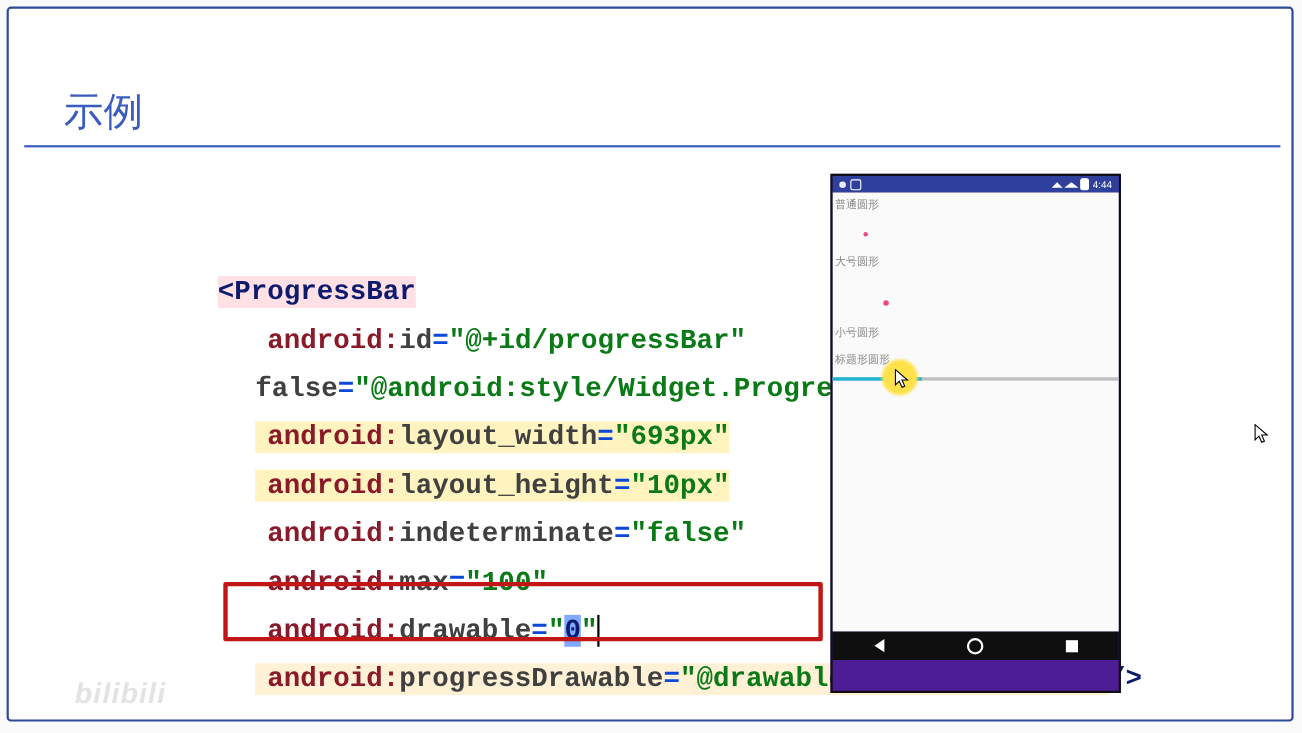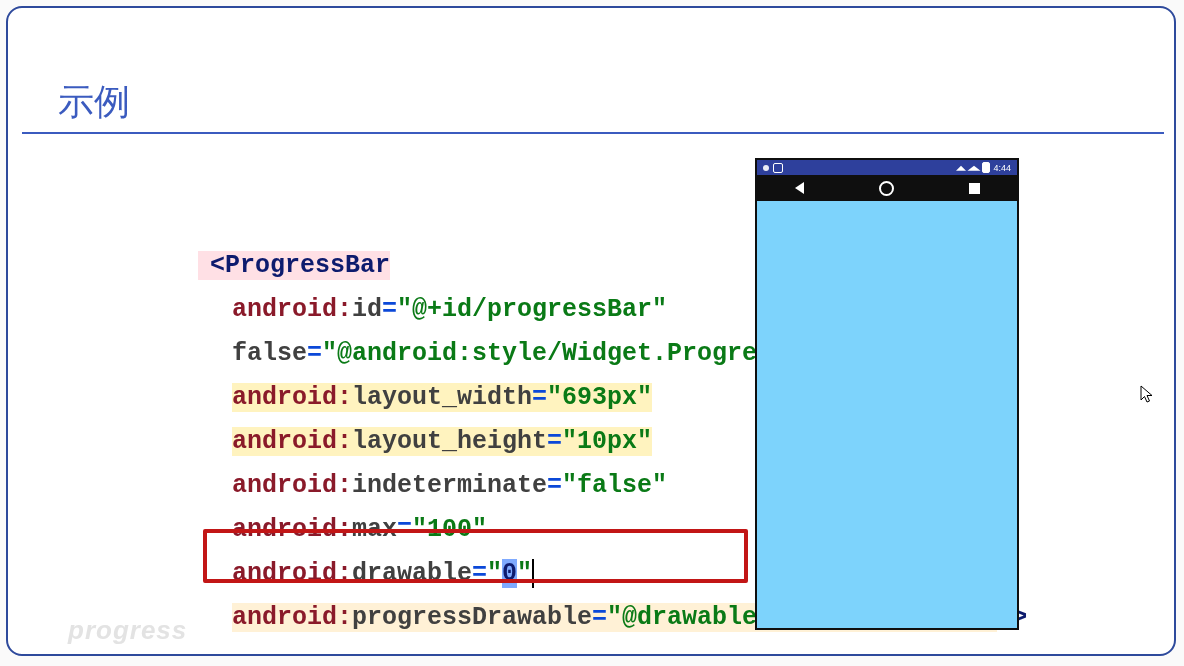--- a/index.html
+++ b/index.html
@@ -12,21 +12,21 @@
     overflow: hidden;
   }
   .slide {
     position: absolute;
     left: 6px;
     top: 6px;
     width: 1170px;
     height: 650px;
     background: #fff;
     border: 2px solid #2e4a9c;
-    border-radius: 16px;
+    border-radius: 4px;
     box-sizing: border-box;
   }
   .title {
     position: absolute;
     left: 50px;
     top: 70px;
     font-size: 36px;
     font-family: "Microsoft YaHei","SimSun",sans-serif;
     color: #3b5bbf;
     font-weight: normal;
@@ -44,25 +44,25 @@
     left: 190px;
     top: 192px;
     font-family: Consolas, "Courier New", monospace;
     font-size: 25px;
     line-height: 44px;
     font-weight: 600;
     white-space: pre;
   }
   .indent { display:inline-block; width: 34px; }
   .t-navy { color: #0d1b6e; }
-  .t-brown { color: #8a1a2a; }
+  .t-brown { color: #8a1a2a; margin-left: 11px; }
   .t-olive { color: #404040; }
   .t-blue { color: #0b48d8; }
   .t-green { color: #0a7a16; }
-  .hl-pink { background: #ffe0e5; padding-left: 12px; }
+  .hl-pink { background: #ffe0e5; }
   .hl-yel { background: #fff3bf; }
   .hl-yel2 { background: #fff1d6; }
   .hl-sel { background: #7faaff; color:#0d1b6e; }
   .caret { border-right: 2px solid #000; }
 
   .redbox {
     position: absolute;
     left: 195px;
     top: 521px;
     width: 537px;
@@ -72,21 +72,21 @@
     pointer-events: none;
   }
 
   
   .phone {
     position: absolute;
     left: 747px;
     top: 150px;
     width: 264px;
     height: 472px;
-    background: #7dd3fc;
+    background: #4c1d95;
     border: 2px solid #0f0f0f;
     box-sizing: border-box;
   }
   .statusbar {
     height: 15px;
     background: #2e409c;
     color: #fff;
     font-size: 9px;
     display: flex;
     justify-content: space-between;
@@ -192,25 +192,45 @@
         <span class="dot"></span>
         <span class="pill"></span>
       </div>
       <div class="status-right">
         <span class="tri"></span>
         <span class="tri" style="transform:scaleY(.7) scaleX(1.3) translateY(1px);"></span>
         <span class="pill" style="width:6px;height:9px;background:#fff;"></span>
         <span>4:44</span>
       </div>
     </div>
+    <div class="phone-body">
+      <div class="lbl" style="top:4px;">普通圆形</div>
+      <div class="pinkdot" style="top:36px; left:28px;"></div>
+
+      <div class="lbl" style="top:56px;">大号圆形</div>
+      <div class="pinkdot" style="top:98px; left:46px; width:5px; height:5px;"></div>
+
+      <div class="lbl" style="top:120px;">小号圆形</div>
+
+      <div class="lbl" style="top:145px;">标题形圆形</div>
+
+      <div class="hprog" style="top:168px;">
+        <div class="fill" id="pfill" style="width: 31%;"></div>
+      </div>
+
+      <div class="highlight-circle" style="top:150px; left:43px;"></div>
+      <svg class="cursor-svg" style="top:160px; left:56px;" width="16" height="20">
+        <path d="M1 1 L1 15 L4.5 11.5 L7 17 L9.5 16 L7 10.5 L12 10.5 Z" fill="#fff" stroke="#000" stroke-width="1"></path>
+      </svg>
+    </div>
     <div class="navbar">
       <div class="nav-tri"></div>
       <div class="nav-circ"></div>
       <div class="nav-sq"></div>
     </div>
   </div>
 
-  <div class="watermark">progress</div>
+  <div class="watermark">bilibili</div>
 </div>
 
 <svg class="outer-cursor" width="16" height="20">
   <path d="M1 1 L1 15 L4.5 11.5 L7 17 L9.5 16 L7 10.5 L12 10.5 Z" fill="#fff" stroke="#000" stroke-width="1"></path>
 </svg>
 
 </body></html>

